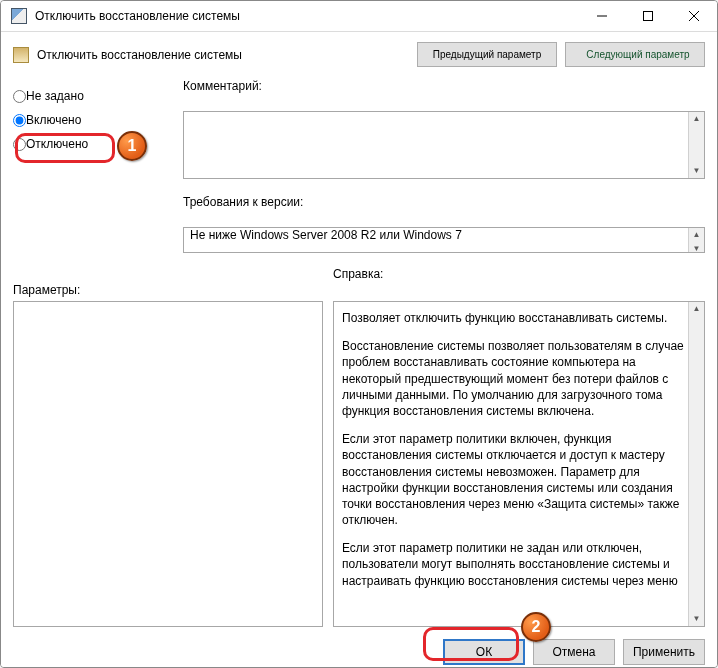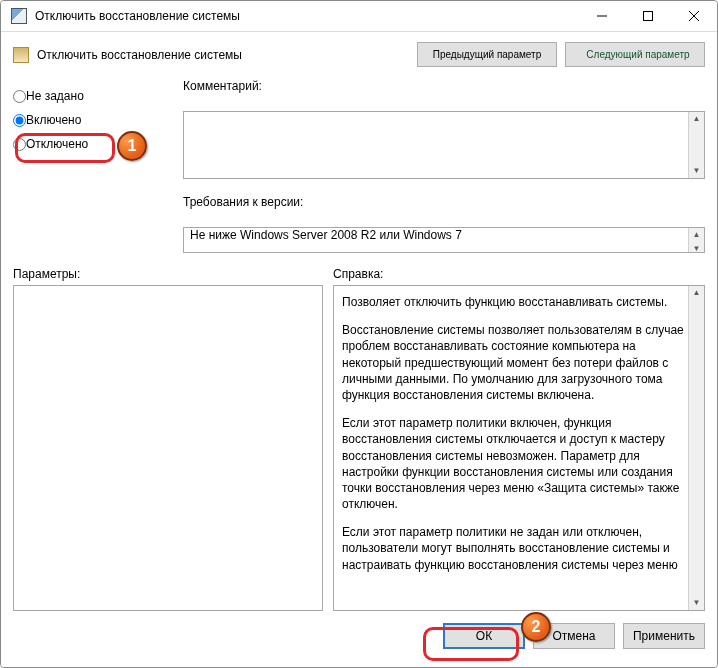--- a/index.html
+++ b/index.html
@@ -73,21 +73,21 @@
   .reqbox { height:26px; display:flex; align-items:flex-start; padding:0 18px 0 6px; }
   .vscroll {
     position:absolute; right:0; top:0; bottom:0; width:16px;
     background:#f0f0f0; border-left:1px solid #d0d0d0;
     display:flex; flex-direction:column; justify-content:space-between;
     align-items:center;
   }
   .vscroll .arr { font-size:8px; color:#5a5a5a; line-height:14px; height:14px; }
 
   .labelsrow { display:flex; margin-top:14px; }
-  .labelsrow .l1 { width: 320px; }
+  .labelsrow .l1 { width: 320px; margin-top: 16px; }
   .labelsrow .l2 { flex:1; }
 
   .panels { display:flex; gap:10px; margin-top:4px; height:326px; }
   .panel {
     border:1px solid #a7a7a7; background:#fff;
     position:relative; overflow:hidden;
   }
   .panel.left { width:310px; }
   .panel.right { flex:1; padding:8px 20px 8px 8px; line-height:1.35; }
   .panel.right p { margin:0 0 12px 0; font-size:12px; }

